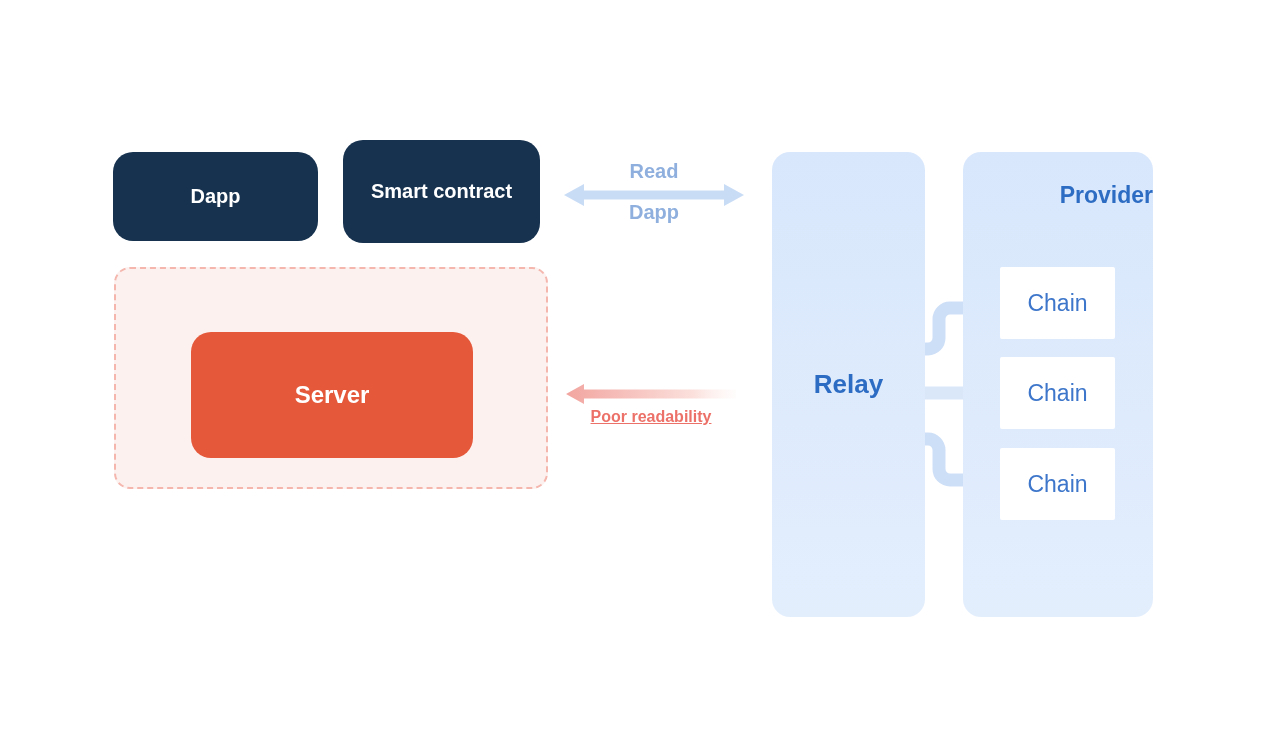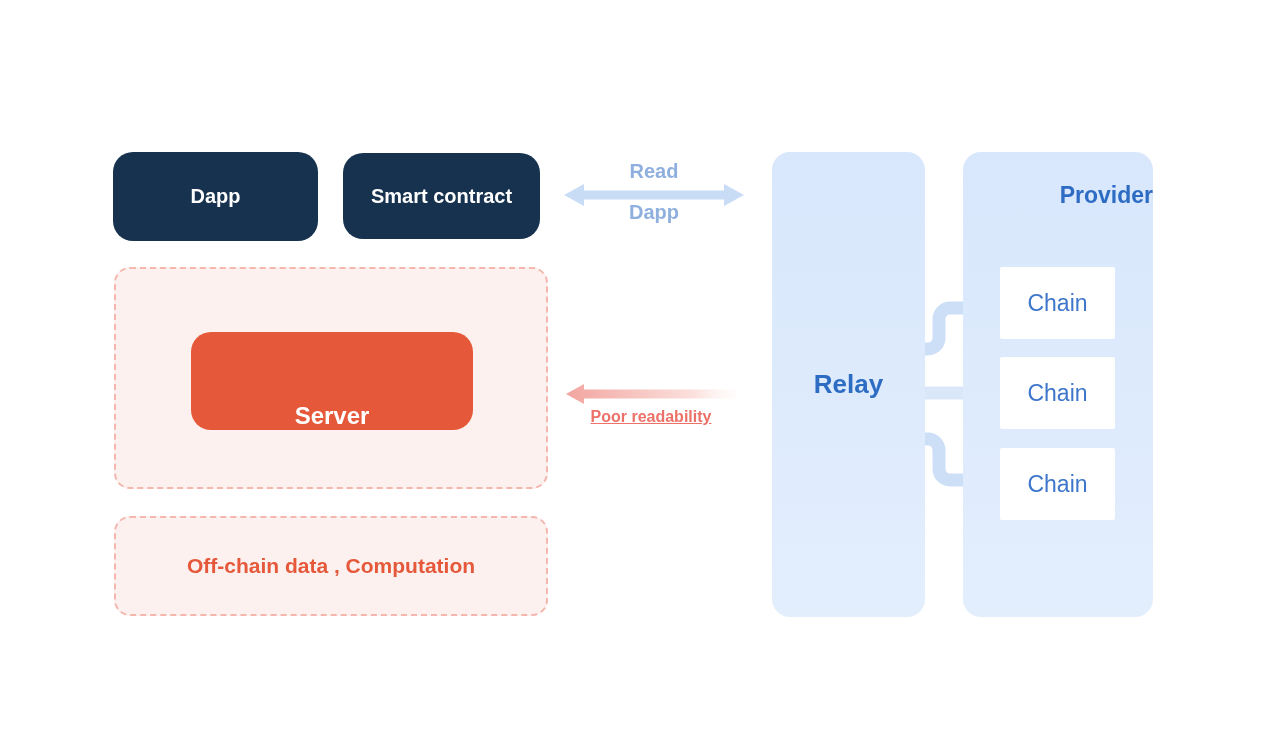--- a/index.html
+++ b/index.html
@@ -27,42 +27,42 @@
   .flexc{display:flex;align-items:center;justify-content:center;}
 
   
   .node-navy{
     background:var(--navy,#16324f);
     border-radius:20px;
     color:#ffffff;
     font-weight:bold;font-size:20px;
   }
   .dapp{left:113px;top:152px;width:205px;height:89px;}
-  .smart{left:343px;top:153px;width:197px;height:86px;align-items:center;}
+  .smart{left:343px;top:140px;width:197px;height:103px;align-items:center;}
 
   
   .dashed-pink{
     background:var(--pink-bg,#fcf1ef);
     border:2px dashed var(--pink-border,#f4b6ad);
     border-radius:16px;
   }
   .server-zone{left:114px;top:267px;width:434px;height:222px;}
   .offchain-zone{left:114px;top:516px;width:434px;height:100px;}
   .offchain-label{
     color:var(--orange,#e5583a);
     font-weight:bold;font-size:21px;
     width:100%;height:100%;
   }
 
   
   .server{
-    left:191px;top:332px;width:282px;height:98px;
+    left:191px;top:332px;width:282px;height:126px;
     background:var(--orange,#e5583a);
     border-radius:20px;
-    color:#ffffff;font-weight:bold;font-size:24px;align-items:flex-end;
+    color:#ffffff;font-weight:bold;font-size:24px;
   }
 
   
   .rw-arrow{left:563px;top:182px;width:182px;height:26px;}
   .rw-label{
     left:563px;width:182px;text-align:center;
     color:var(--readwrite-text,#8fb0de);
     font-weight:bold;font-size:20px;line-height:18px;
   }
   .read-label{top:162px;}
@@ -142,23 +142,20 @@
       <linearGradient id="fadePink" x1="0" y1="0" x2="1" y2="0">
         <stop offset="0" stop-color="#f2a5a0"></stop>
         <stop offset="0.75" stop-color="#fbe0dc"></stop>
         <stop offset="1" stop-color="#fdf3f1" stop-opacity="0.2"></stop>
       </linearGradient>
     </defs>
     <polygon fill="url(#fadePink)" points="1,11 19,1 19,6.5 171,6.5 171,15.5 19,15.5 19,21"></polygon>
   </svg>
   <div class="abs poor-label">Poor readability</div>
 
-  <div class="abs flexc dashed-pink offchain-zone">
-    <span class="offchain-label flexc">Off-chain data , Computation</span>
-  </div>
 
   <svg class="abs connectors" viewBox="0 0 56 210" aria-hidden="true">
     <path d="M10 59 H13 A11 11 0 0 0 24 48 V29 A11 11 0 0 1 35 18 H48"></path>
     <path class="faint" d="M10 103 H48"></path>
     <path d="M10 149 H13 A11 11 0 0 1 24 160 V179 A11 11 0 0 0 35 190 H48"></path>
   </svg>
 
   <div class="abs col-blue relay">
     <div class="relay-label flexc">Relay</div>
   </div>

